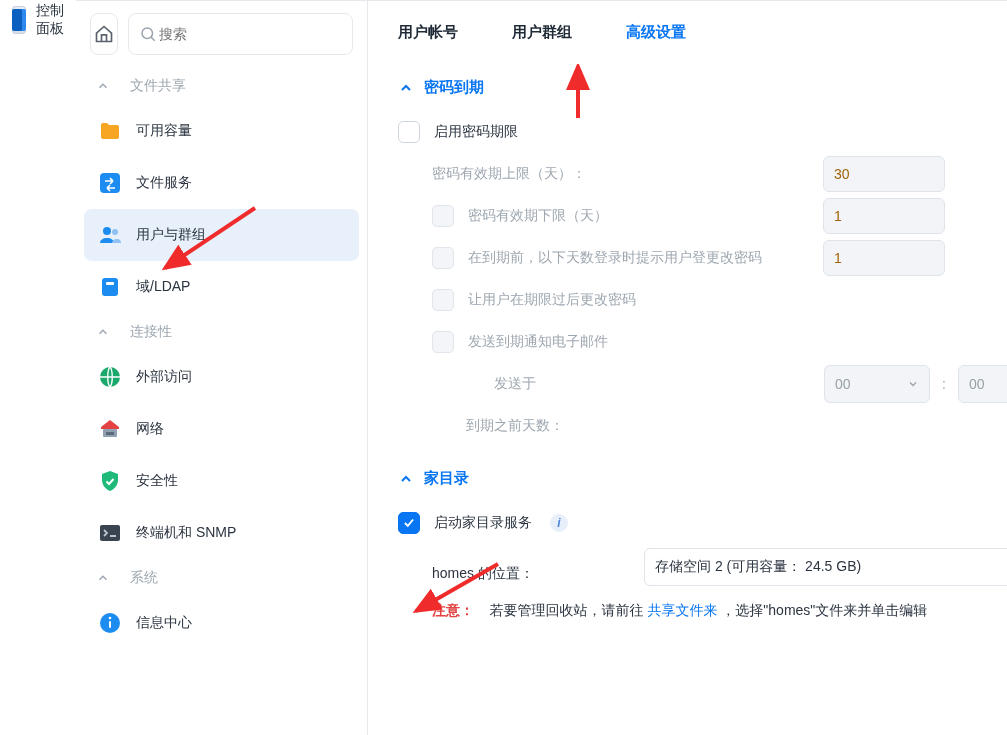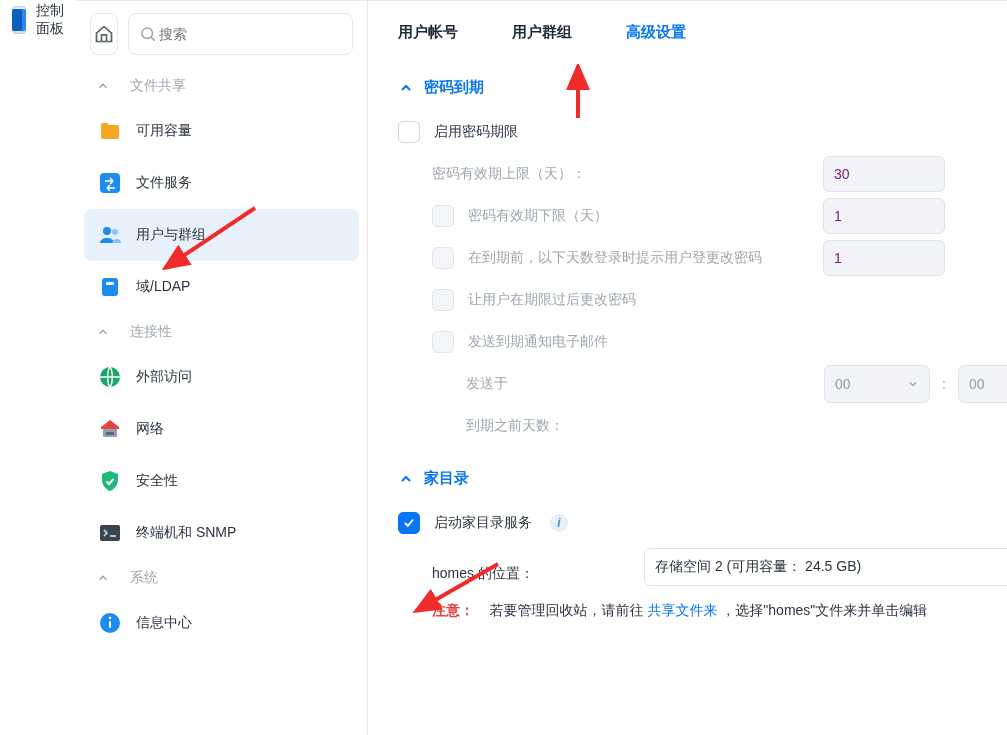--- a/index.html
+++ b/index.html
@@ -47,21 +47,21 @@
   .section-head{display:flex;align-items:center;gap:10px;color:var(--blue);font-size:15px;font-weight:600;padding:14px 0;}
   .section-head .chev{transform:rotate(180deg);}
   .row{display:flex;align-items:center;min-height:42px;padding:4px 0;gap:14px;}
   .checkbox{width:22px;height:22px;border:1px solid #cfd6de;border-radius:5px;background:#fff;display:flex;align-items:center;justify-content:center;flex:0 0 22px;}
   .checkbox.checked{background:var(--blue);border-color:var(--blue);color:#fff;}
   .checkbox.disabled{background:#f3f5f8;border-color:#e1e6ec;}
   .indent-1{padding-left:34px;}
   .indent-2{padding-left:68px;}
   .label{color:#2b3440;}
   .label.disabled{color:var(--muted);}
-  .txt-input{width:122px;height:36px;border:1px solid #dfe4ea;border-radius:6px;background:var(--input-disabled);color:#701a75;padding:0 10px;font-size:14px;display:flex;align-items:center;}
+  .txt-input{width:122px;height:36px;border:1px solid #dfe4ea;border-radius:6px;background:var(--input-disabled);color:#a16207;padding:0 10px;font-size:14px;display:flex;align-items:center;}
   .select{height:38px;border:1px solid #dfe4ea;border-radius:6px;background:var(--input-disabled);display:flex;align-items:center;justify-content:space-between;padding:0 10px;color:#98a0a8;}
   .select.enabled{background:#fff;color:#2b3440;}
   .field-aligned{display:flex;align-items:center;gap:12px;}
   .field-label{min-width:200px;color:#2b3440;margin-top:13px;}
   .homes-select{flex:1;min-width:430px;gap:40px;}
   .note{color:#2b3440;line-height:1.7;}
   .note .emph{color:var(--accent-red);font-weight:600;}
   .info-badge{width:18px;height:18px;border-radius:50%;background:#e6effa;color:#4f86d9;display:inline-flex;align-items:center;justify-content:center;font-style:italic;font-size:12px;font-weight:700;margin-left:4px;}
 
   
@@ -273,21 +273,21 @@
           <div class="checkbox disabled"></div>
           <span class="label disabled">让用户在期限过后更改密码</span>
         </div>
 
         <div class="row indent-1">
           <div class="checkbox disabled"></div>
           <span class="label disabled">发送到期通知电子邮件</span>
         </div>
 
         <div class="row indent-2">
-          <span class="label disabled" style="min-width:360px;">发送于</span>
+          <span class="label disabled" style="min-width:360px;margin-left:28px;">发送于</span>
           <div style="position:absolute;left:456px;display:flex;align-items:center;gap:12px;">
             <div class="select" style="width:106px;">
               <span>00</span>
               <svg width="12" height="12" viewBox="0 0 24 24" fill="none" stroke="#9aa3ad" stroke-width="2.5">
                   <path d="M6 9 L12 15 L18 9"></path>
                 </svg>
             </div>
             <span style="color:#9aa3ad;">:</span>
             <div class="select" style="width:60px;">
               <span>00</span>

